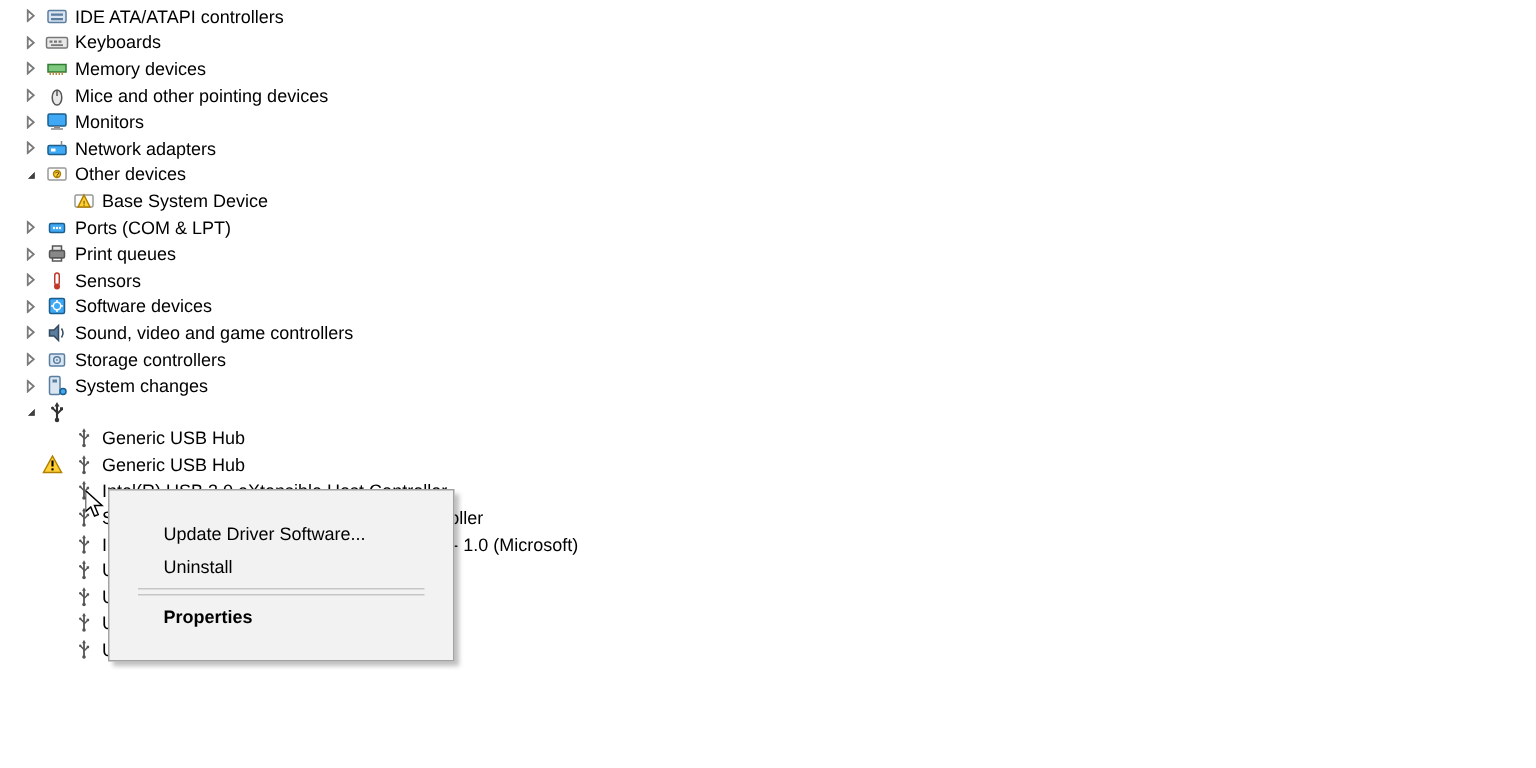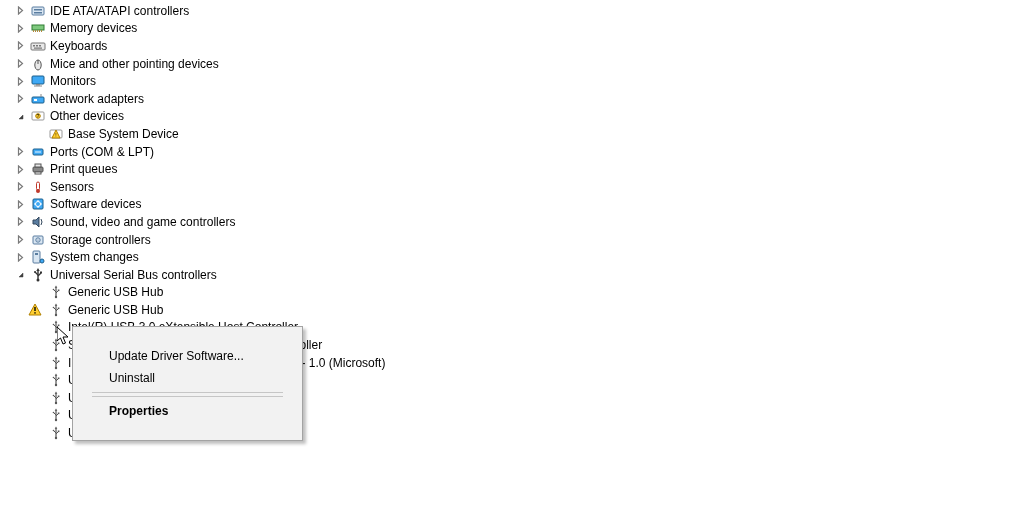--- a/index.html
+++ b/index.html
@@ -104,46 +104,46 @@
       <span class="label">IDE ATA/ATAPI controllers</span>
     </div>
     <div class="node indent-0">
       <span class="arrow ">
         <svg width="9" height="9" viewBox="0 0 9 9">
           <path d="M2.5 1 L6.5 4.5 L2.5 8 Z" fill="none" stroke="#7a7a7a" stroke-width="1.2"></path>
         </svg>
       </span>
       <span class="icon">
         <svg width="16" height="16" viewBox="0 0 16 16">
+          <rect x="1" y="5" width="14" height="7" rx="1" fill="#e8e8e8" stroke="#777"></rect>
+          <rect x="3" y="7" width="2" height="1.5" fill="#777"></rect>
+          <rect x="6" y="7" width="2" height="1.5" fill="#777"></rect>
+          <rect x="9" y="7" width="2" height="1.5" fill="#777"></rect>
+          <rect x="4" y="9.5" width="8" height="1.2" fill="#777"></rect>
+        </svg>
+      </span>
+      <span class="label">Keyboards</span>
+    </div>
+    <div class="node indent-0">
+      <span class="arrow ">
+        <svg width="9" height="9" viewBox="0 0 9 9">
+          <path d="M2.5 1 L6.5 4.5 L2.5 8 Z" fill="none" stroke="#7a7a7a" stroke-width="1.2"></path>
+        </svg>
+      </span>
+      <span class="icon">
+        <svg width="16" height="16" viewBox="0 0 16 16">
           <rect x="2" y="5" width="12" height="5" fill="#7fc97f" stroke="#2e7d32"></rect>
           <rect x="3" y="10" width="1" height="2" fill="#b08840"></rect>
           <rect x="5" y="10" width="1" height="2" fill="#b08840"></rect>
           <rect x="7" y="10" width="1" height="2" fill="#b08840"></rect>
           <rect x="9" y="10" width="1" height="2" fill="#b08840"></rect>
           <rect x="11" y="10" width="1" height="2" fill="#b08840"></rect>
         </svg>
       </span>
       <span class="label">Memory devices</span>
-    </div>
-    <div class="node indent-0">
-      <span class="arrow ">
-        <svg width="9" height="9" viewBox="0 0 9 9">
-          <path d="M2.5 1 L6.5 4.5 L2.5 8 Z" fill="none" stroke="#7a7a7a" stroke-width="1.2"></path>
-        </svg>
-      </span>
-      <span class="icon">
-        <svg width="16" height="16" viewBox="0 0 16 16">
-          <rect x="1" y="5" width="14" height="7" rx="1" fill="#e8e8e8" stroke="#777"></rect>
-          <rect x="3" y="7" width="2" height="1.5" fill="#777"></rect>
-          <rect x="6" y="7" width="2" height="1.5" fill="#777"></rect>
-          <rect x="9" y="7" width="2" height="1.5" fill="#777"></rect>
-          <rect x="4" y="9.5" width="8" height="1.2" fill="#777"></rect>
-        </svg>
-      </span>
-      <span class="label">Keyboards</span>
     </div>
     <div class="node indent-0">
       <span class="arrow ">
         <svg width="9" height="9" viewBox="0 0 9 9">
           <path d="M2.5 1 L6.5 4.5 L2.5 8 Z" fill="none" stroke="#7a7a7a" stroke-width="1.2"></path>
         </svg>
       </span>
       <span class="icon">
         <svg width="16" height="16" viewBox="0 0 16 16">
           <ellipse cx="8" cy="9" rx="3.2" ry="5" fill="#e8e8e8" stroke="#555"></ellipse>
@@ -325,21 +325,20 @@
         <svg width="16" height="16" viewBox="0 0 16 16">
           <circle cx="8" cy="13" r="1.5" fill="#333"></circle>
           <line x1="8" y1="13" x2="8" y2="3" stroke="#333" stroke-width="1.4"></line>
           <line x1="8" y1="8" x2="5" y2="5" stroke="#333" stroke-width="1.2"></line>
           <circle cx="5" cy="5" r="1" fill="#333"></circle>
           <line x1="8" y1="9" x2="11" y2="6" stroke="#333" stroke-width="1.2"></line>
           <rect x="10" y="4.5" width="2" height="2" fill="#333"></rect>
           <polygon points="8,1 6.3,4 9.7,4" fill="#333"></polygon>
         </svg>
       </span>
-      <span class="label">Universal Serial Bus controllers</span>
     </div>
     <div class="node indent-1">
       <span class="arrow none"></span>
       <span class="icon">
         <svg width="16" height="16" viewBox="0 0 16 16">
           <circle cx="8" cy="13" r="1.2" fill="#555"></circle>
           <line x1="8" y1="13" x2="8" y2="3" stroke="#555" stroke-width="1.2"></line>
           <line x1="8" y1="8" x2="5.5" y2="5.5" stroke="#555"></line>
           <circle cx="5.5" cy="5.5" r="0.8" fill="#555"></circle>
           <line x1="8" y1="9" x2="10.5" y2="6.5" stroke="#555"></line>

